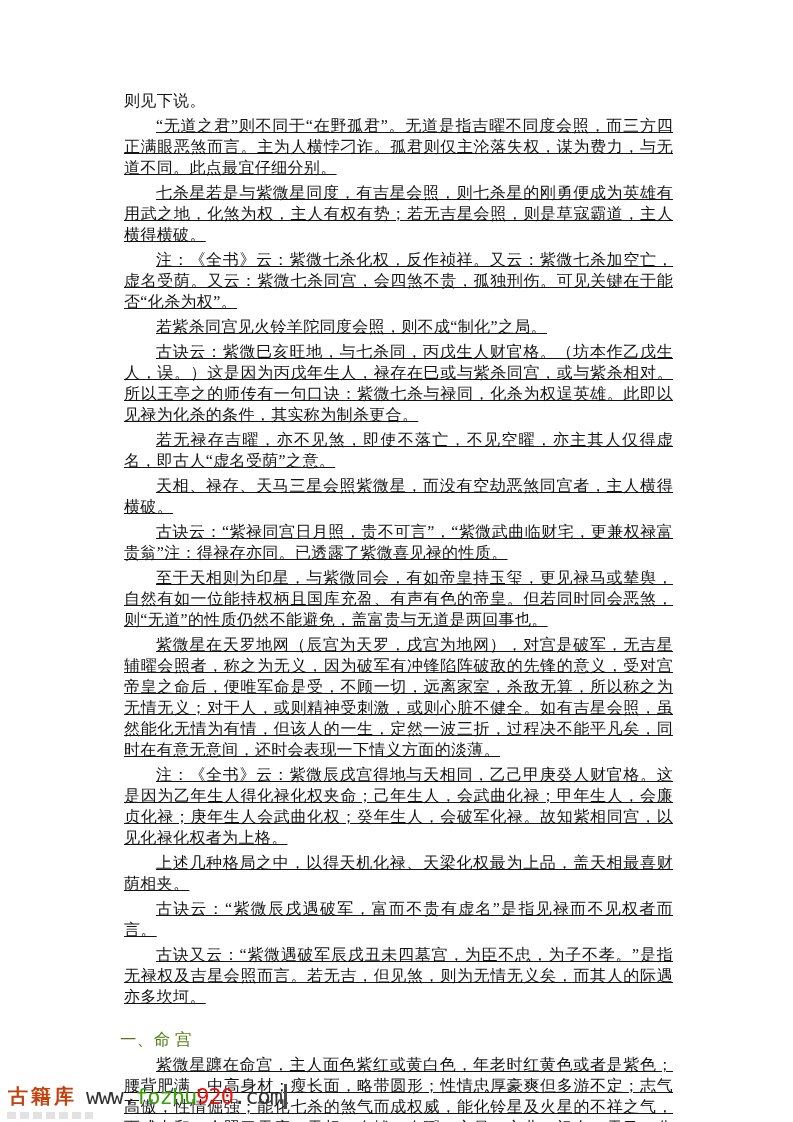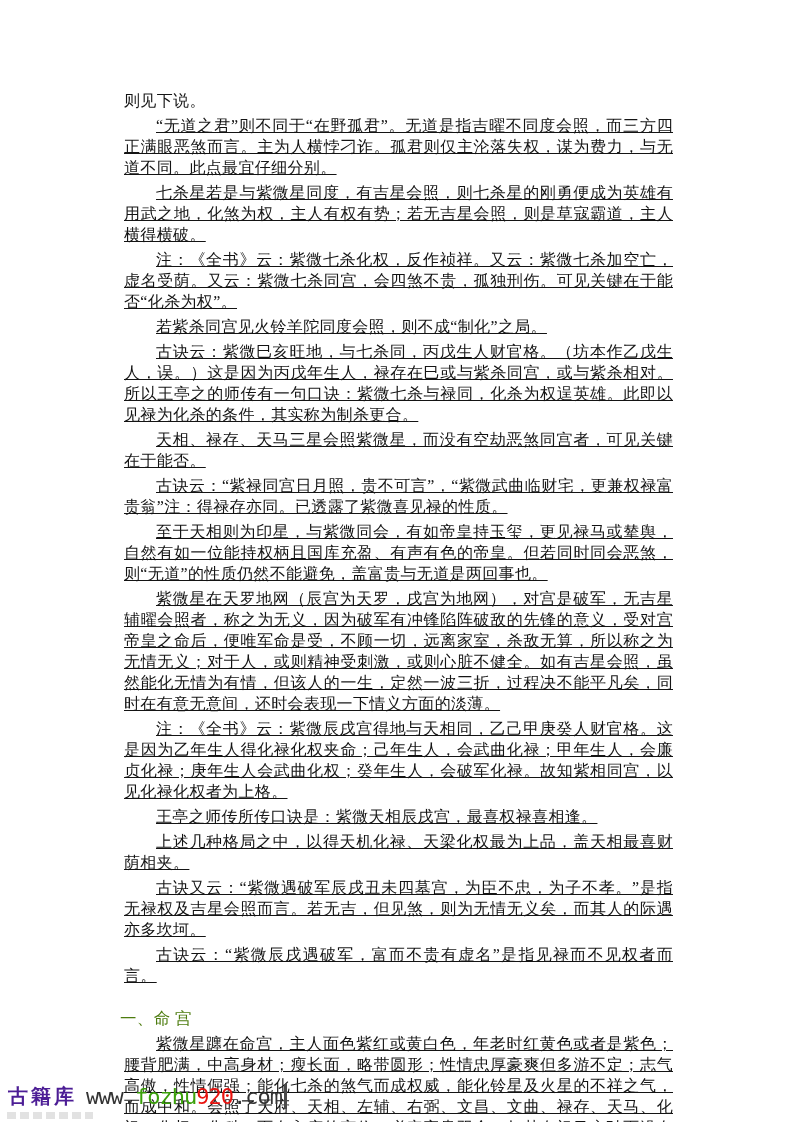--- a/index.html
+++ b/index.html
@@ -36,21 +36,21 @@
     position: absolute;
     left: 8px; bottom: 12px;
     display: flex;
     align-items: center;
     white-space: nowrap;
   }
   .site-name {
     font-family: "Liberation Sans", "DejaVu Sans", sans-serif;
     font-weight: bold;
     font-size: 20px;
-    color: #4c1d95;
+    color: #c2410c;
     letter-spacing: 3px;
     margin-right: 9px;
   }
   .url {
     font-family: "DejaVu Sans Mono", "Liberation Mono", monospace;
     font-weight: normal;
     font-size: 22px;
     letter-spacing: -1px;
   }
   .u-dark  { color: #333333; }
@@ -77,29 +77,29 @@
 
 <div class="page">
 
   <div class="body-text" id="doc-body">
       <div class="para">则见下说。</div>
       <div class="para indent">“无道之君”则不同于“在野孤君”。无道是指吉曜不同度会照，而三方四正满眼恶煞而言。主为人横悖刁诈。孤君则仅主沦落失权，谋为费力，与无道不同。此点最宜仔细分别。</div>
       <div class="para indent">七杀星若是与紫微星同度，有吉星会照，则七杀星的刚勇便成为英雄有用武之地，化煞为权，主人有权有势；若无吉星会照，则是草寇霸道，主人横得横破。</div>
       <div class="para indent">注：《全书》云：紫微七杀化权，反作祯祥。又云：紫微七杀加空亡，虚名受荫。又云：紫微七杀同宫，会四煞不贵，孤独刑伤。可见关键在于能否“化杀为权”。</div>
       <div class="para indent">若紫杀同宫见火铃羊陀同度会照，则不成“制化”之局。</div>
       <div class="para indent">古诀云：紫微巳亥旺地，与七杀同，丙戊生人财官格。（坊本作乙戊生人，误。）这是因为丙戊年生人，禄存在巳或与紫杀同宫，或与紫杀相对。所以王亭之的师传有一句口诀：紫微七杀与禄同，化杀为权逞英雄。此即以见禄为化杀的条件，其实称为制杀更合。</div>
-      <div class="para indent">天相、禄存、天马三星会照紫微星，而没有空劫恶煞同宫者，可见关键在于能否。</div>
+      <div class="para indent">若无禄存吉曜，亦不见煞，即使不落亡，不见空曜，亦主其人仅得虚名，即古人“虚名受荫”之意。</div>
+      <div class="para indent">天相、禄存、天马三星会照紫微星，而没有空劫恶煞同宫者，主人横得横破。</div>
       <div class="para indent">古诀云：“紫禄同宫日月照，贵不可言”，“紫微武曲临财宅，更兼权禄富贵翁”注：得禄存亦同。已透露了紫微喜见禄的性质。</div>
       <div class="para indent">至于天相则为印星，与紫微同会，有如帝皇持玉玺，更见禄马或辇舆，自然有如一位能持权柄且国库充盈、有声有色的帝皇。但若同时同会恶煞，则“无道”的性质仍然不能避免，盖富贵与无道是两回事也。</div>
       <div class="para indent">紫微星在天罗地网（辰宫为天罗，戌宫为地网），对宫是破军，无吉星辅曜会照者，称之为无义，因为破军有冲锋陷阵破敌的先锋的意义，受对宫帝皇之命后，便唯军命是受，不顾一切，远离家室，杀敌无算，所以称之为无情无义；对于人，或则精神受刺激，或则心脏不健全。如有吉星会照，虽然能化无情为有情，但该人的一生，定然一波三折，过程决不能平凡矣，同时在有意无意间，还时会表现一下情义方面的淡薄。</div>
       <div class="para indent">注：《全书》云：紫微辰戌宫得地与天相同，乙己甲庚癸人财官格。这是因为乙年生人得化禄化权夹命；己年生人，会武曲化禄；甲年生人，会廉贞化禄；庚年生人会武曲化权；癸年生人，会破军化禄。故知紫相同宫，以见化禄化权者为上格。</div>
-      <div class="para indent">王亭之师传所传口诀是：紫微天相辰戌宫，最喜权禄喜相逢。</div>
       <div class="para indent">上述几种格局之中，以得天机化禄、天梁化权最为上品，盖天相最喜财荫相夹。</div>
+      <div class="para indent">古诀云：“紫微辰戌遇破军，富而不贵有虚名”是指见禄而不见权者而言。</div>
       <div class="para indent">古诀又云：“紫微遇破军辰戌丑未四墓宫，为臣不忠，为子不孝。”是指无禄权及吉星会照而言。若无吉，但见煞，则为无情无义矣，而其人的际遇亦多坎坷。</div>
-      <div class="para indent">古诀云：“紫微辰戌遇破军，富而不贵有虚名”是指见禄而不见权者而言。</div>
       <div class="heading">一、命 宫</div>
       <div class="para indent">紫微星躔在命宫，主人面色紫红或黄白色，年老时红黄色或者是紫色；腰背肥满，中高身材；瘦长面，略带圆形；性情忠厚豪爽但多游不定；志气高傲，性情倔强；能化七杀的煞气而成权威，能化铃星及火星的不祥之气，而成中和。会照了天府、天相、左辅、右弼、文昌、文曲、禄存、天马、化禄、化权、化科，而在入庙的宫位，必定宝贵双全。如其有禄马交驰而没有空劫遇到，更主大富大贵。若是没有左辅、右弼、天魁、天钺等星拱照，同时又没有入庙，那就是君王在野，成了孤君。主人性情孤独，思想超</div>
     </div>
 
   <div class="footer">
     <span class="site-name">古籍库</span>
     <span class="url"><span class="u-dark">www.</span><span class="u-green">fozhu</span><span class="u-red">920</span><span class="u-dark">.com</span></span>
     <span class="cursor-bar"></span>
   </div>
 

